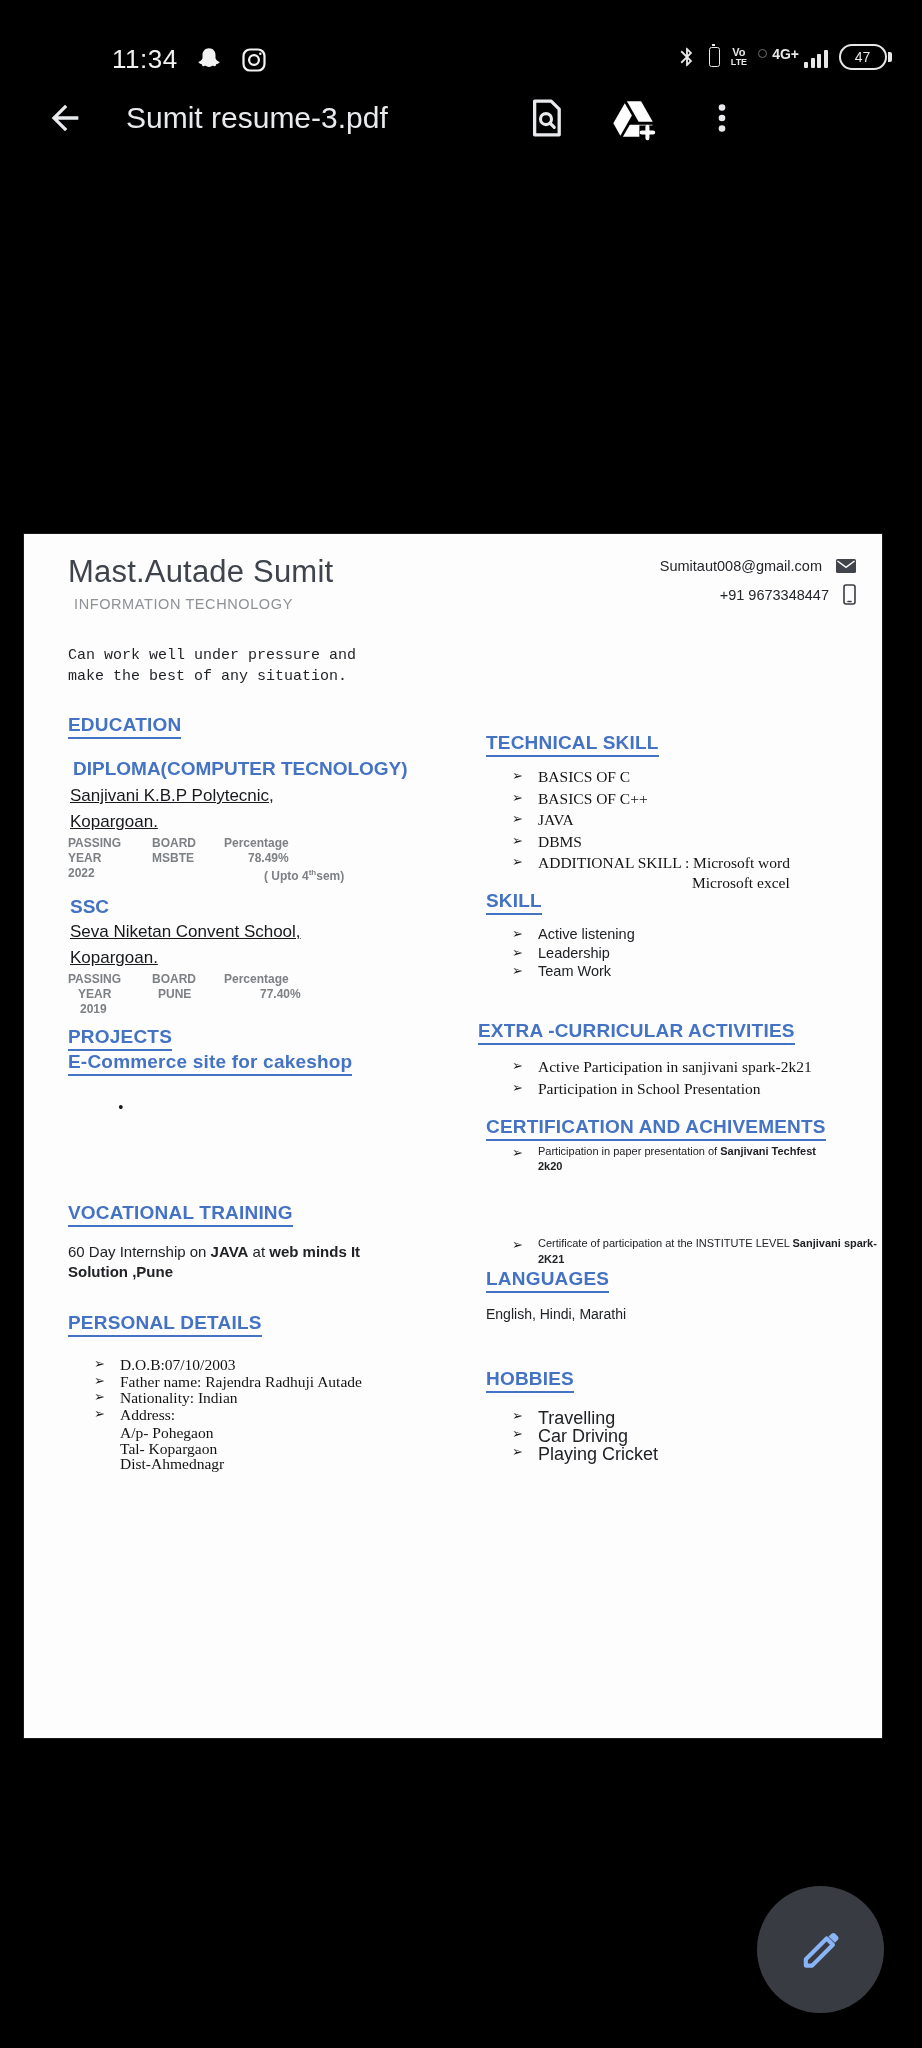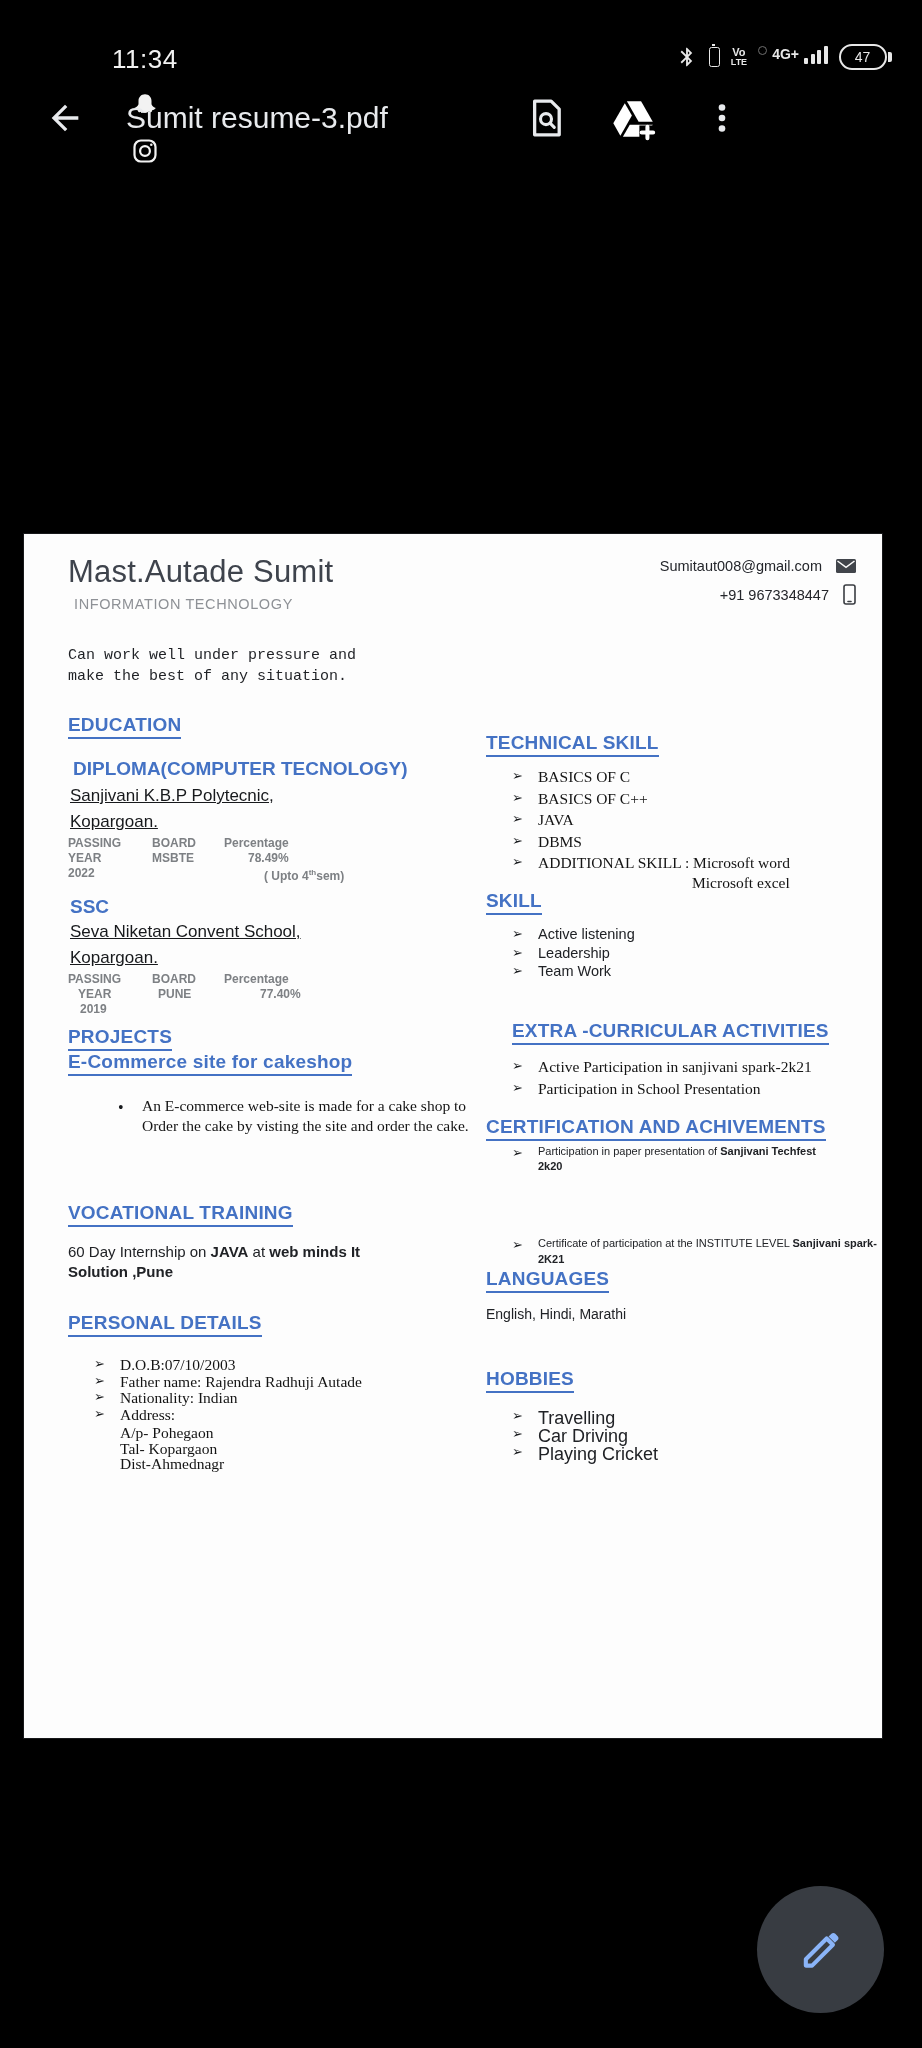--- a/index.html
+++ b/index.html
@@ -5,26 +5,26 @@
   * { margin:0; padding:0; box-sizing:border-box; }
   html,body { background:#000; }
   body {
     width:922px; height:2048px; position:relative; overflow:hidden;
     font-family:"Liberation Sans", sans-serif;
     -webkit-font-smoothing:antialiased;
   }
 
   
   .status-bar { position:absolute; left:0; top:0; width:922px; height:92px; color:#ececec; }
-  .sb-left { position:absolute; left:112px; top:44px; display:flex; align-items:center; gap:16px;flex-direction:column; }
+  .sb-left { position:absolute; left:112px; top:44px; display:flex; align-items:center; gap:16px; }
   .sb-time { font-size:26px; font-weight:400; letter-spacing:.5px; color:#f2f2f2; }
   .sb-right { position:absolute; right:30px; top:44px; display:flex; align-items:center; gap:11px; }
   .volte { display:flex; flex-direction:column; align-items:center; line-height:10px; font-weight:700; color:#e8e8e8; }
   .volte .v1 { font-size:11px; } .volte .v2 { font-size:9px; }
-  .net { display:flex; align-items:flex-start; gap:5px; }
+  .net { display:flex; align-items:flex-end; gap:5px; }
   .net-txt { font-size:14px; font-weight:700; color:#e8e8e8; margin-bottom:6px; }
   .sync-dot { width:9px; height:9px; border:1.5px solid #6f6f6f; border-radius:50%; margin-bottom:10px; }
   .bars { display:flex; align-items:flex-end; gap:2.5px; }
   .bars i { display:block; width:4px; background:#e8e8e8; border-radius:1px; }
   .bars i:nth-child(1){height:6px;} .bars i:nth-child(2){height:10px;}
   .bars i:nth-child(3){height:14px;} .bars i:nth-child(4){height:18px;}
   .battery { display:flex; align-items:center; }
   .battery .shell { min-width:48px; height:26px; border:2.5px solid #e8e8e8; border-radius:13px;
     display:flex; align-items:center; justify-content:center; font-size:14px; color:#e8e8e8; padding:0 6px; }
   .battery .nub { width:4px; height:10px; background:#e8e8e8; border-radius:0 2px 2px 0; margin-left:1.5px; }
@@ -231,21 +231,20 @@
     <span class="c" style="padding-left:12px;">2019</span>
     <span class="c"></span>
         <span class="c"></span>
   </div>
 
   <div class="abs sec-h" style="left:44px; top:492px;">PROJECTS</div>
   <div class="abs sec-h" style="left:44px; top:517px;">E-Commerce site for cakeshop</div>
 
   <div class="abs serif bullet-par" style="left:118px; top:562px;">
     <span class="arrow dot" style="position:absolute; left:-24px;"></span>
-    <span>An E-commerce web-site is made for a cake shop to Order the cake by visting the site and order the cake.</span>
   </div>
 
   <div class="abs sec-h" style="left:44px; top:668px;">VOCATIONAL TRAINING</div>
   <div class="abs rich" style="left:44px; top:708px;">
     <span>60 Day Internship on </span><b>JAVA</b><span> at </span><b>web minds It Solution ,Pune</b>
   </div>
 
   <div class="abs sec-h" style="left:44px; top:778px;">PERSONAL DETAILS</div>
   <ul class="abs arrow-list personal-list" style="left:70px; top:822px;">
     <li><span class="arrow"></span><span>D.O.B:07/10/2003</span></li>
@@ -269,21 +268,21 @@
   </ul>
   <div class="abs serif" style="left:668px; top:340px; font-size:15.5px; color:#141414;">Microsoft excel</div>
 
   <div class="abs sec-h" style="left:462px; top:356px;">SKILL</div>
   <ul class="abs arrow-list skill-list" style="left:488px; top:392px;">
     <li><span class="arrow"></span><span>Active listening</span></li>
     <li><span class="arrow"></span><span>Leadership</span></li>
     <li><span class="arrow"></span><span>Team Work</span></li>
   </ul>
 
-  <div class="abs sec-h" style="left:488px; top:486px;">EXTRA -CURRICULAR ACTIVITIES</div>
+  <div class="abs sec-h" style="left:454px; top:486px;">EXTRA -CURRICULAR ACTIVITIES</div>
   <ul class="abs arrow-list extra-list" style="left:488px; top:524px;">
     <li><span class="arrow"></span><span>Active Participation in sanjivani spark-2k21</span></li>
     <li><span class="arrow"></span><span>Participation in School Presentation</span></li>
   </ul>
 
   <div class="abs sec-h" style="left:462px; top:582px;">CERTIFICATION AND ACHIVEMENTS</div>
   <div class="abs cert-item" style="left:488px; top:610px; width:330px;">
     <span class="arrow"></span>
     <span>Participation in paper presentation of </span><b>Sanjivani Techfest 2k20</b>
   </div>

